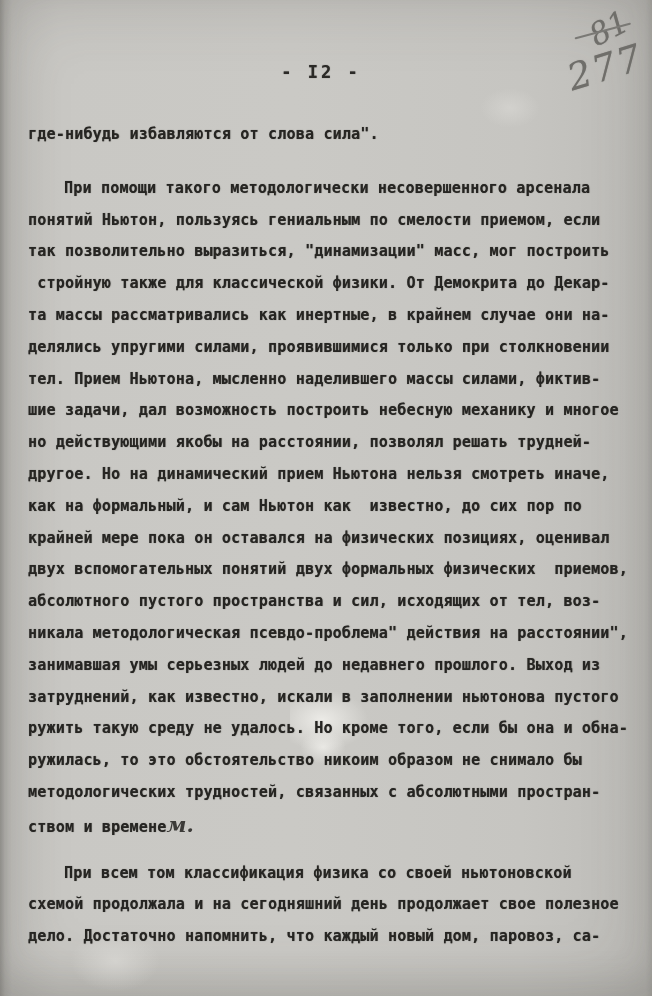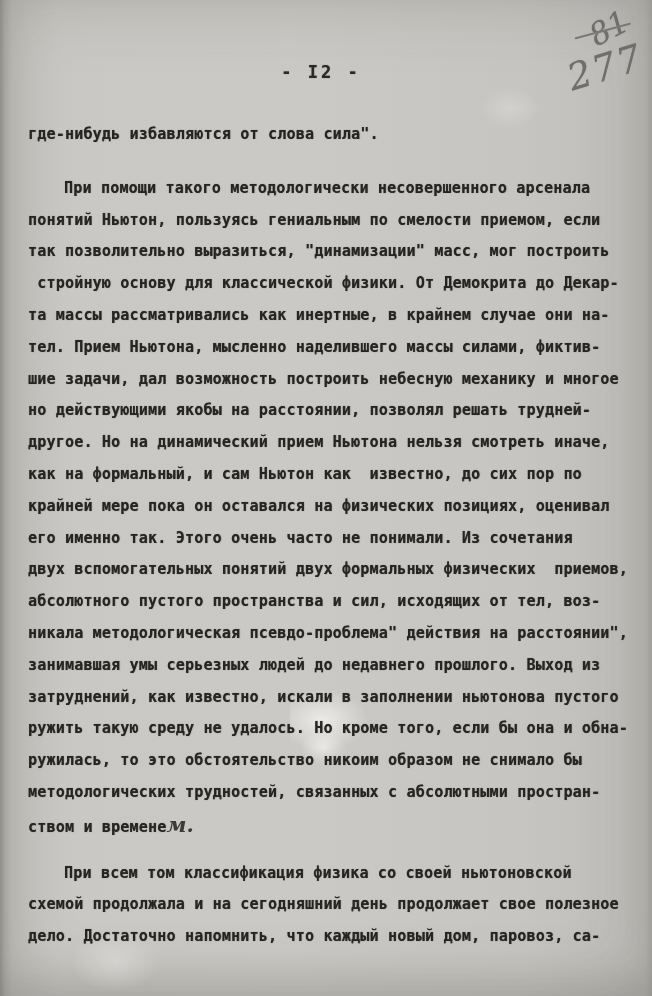--- a/index.html
+++ b/index.html
@@ -80,29 +80,29 @@
 <div class="hw-num hw-81">81</div>
 <div class="hw-num hw-277">277</div>
 
 <div class="page-number">- I2 -</div>
 
 <div class="text-block" id="text-block">
     <div class="line"><span>где-нибудь избавляются от слова сила".</span></div>
     <div class="line indent" style="margin-top: 22px;"><span>При помощи такого методологически несовершенного арсенала</span></div>
     <div class="line"><span>понятий Ньютон, пользуясь гениальным по смелости приемом, если</span></div>
     <div class="line"><span>так позволительно выразиться, "динамизации" масс, мог построить</span></div>
-    <div class="line"><span> стройную основу для классической физики. От Демокрита до Декар-</span></div>
+    <div class="line"><span> стройную также для классической физики. От Демокрита до Декар-</span></div>
     <div class="line"><span>та массы рассматривались как инертные, в крайнем случае они на-</span></div>
+    <div class="line"><span>делялись упругими силами, проявившимися только при столкновении</span></div>
     <div class="line"><span>тел. Прием Ньютона, мысленно наделившего массы силами, фиктив-</span></div>
     <div class="line"><span>шие задачи, дал возможность построить небесную механику и многое</span></div>
     <div class="line"><span>но действующими якобы на расстоянии, позволял решать трудней-</span></div>
     <div class="line"><span>другое. Но на динамический прием Ньютона нельзя смотреть иначе,</span></div>
     <div class="line"><span>как на формальный, и сам Ньютон как  известно, до сих пор по</span></div>
     <div class="line"><span>крайней мере пока он оставался на физических позициях, оценивал</span></div>
-    <div class="line"><span>его именно так. Этого очень часто не понимали. Из сочетания</span></div>
     <div class="line"><span>двух вспомогательных понятий двух формальных физических  приемов,</span></div>
     <div class="line"><span>абсолютного пустого пространства и сил, исходящих от тел, воз-</span></div>
     <div class="line"><span>никала методологическая псевдо-проблема" действия на расстоянии",</span></div>
     <div class="line"><span>занимавшая умы серьезных людей до недавнего прошлого. Выход из</span></div>
     <div class="line"><span>затруднений, как известно, искали в заполнении ньютонова пустого</span></div>
     <div class="line"><span>ружить такую среду не удалось. Но кроме того, если бы она и обна-</span></div>
     <div class="line"><span>ружилась, то это обстоятельство никоим образом не снимало бы</span></div>
     <div class="line"><span>методологических трудностей, связанных с абсолютными простран-</span></div>
     <div class="line"><span>ством и времене</span><span class="hw-fix">м.</span></div>
     <div class="line indent" style="margin-top: 17px;"><span>При всем том классификация физика со своей ньютоновской</span></div>

